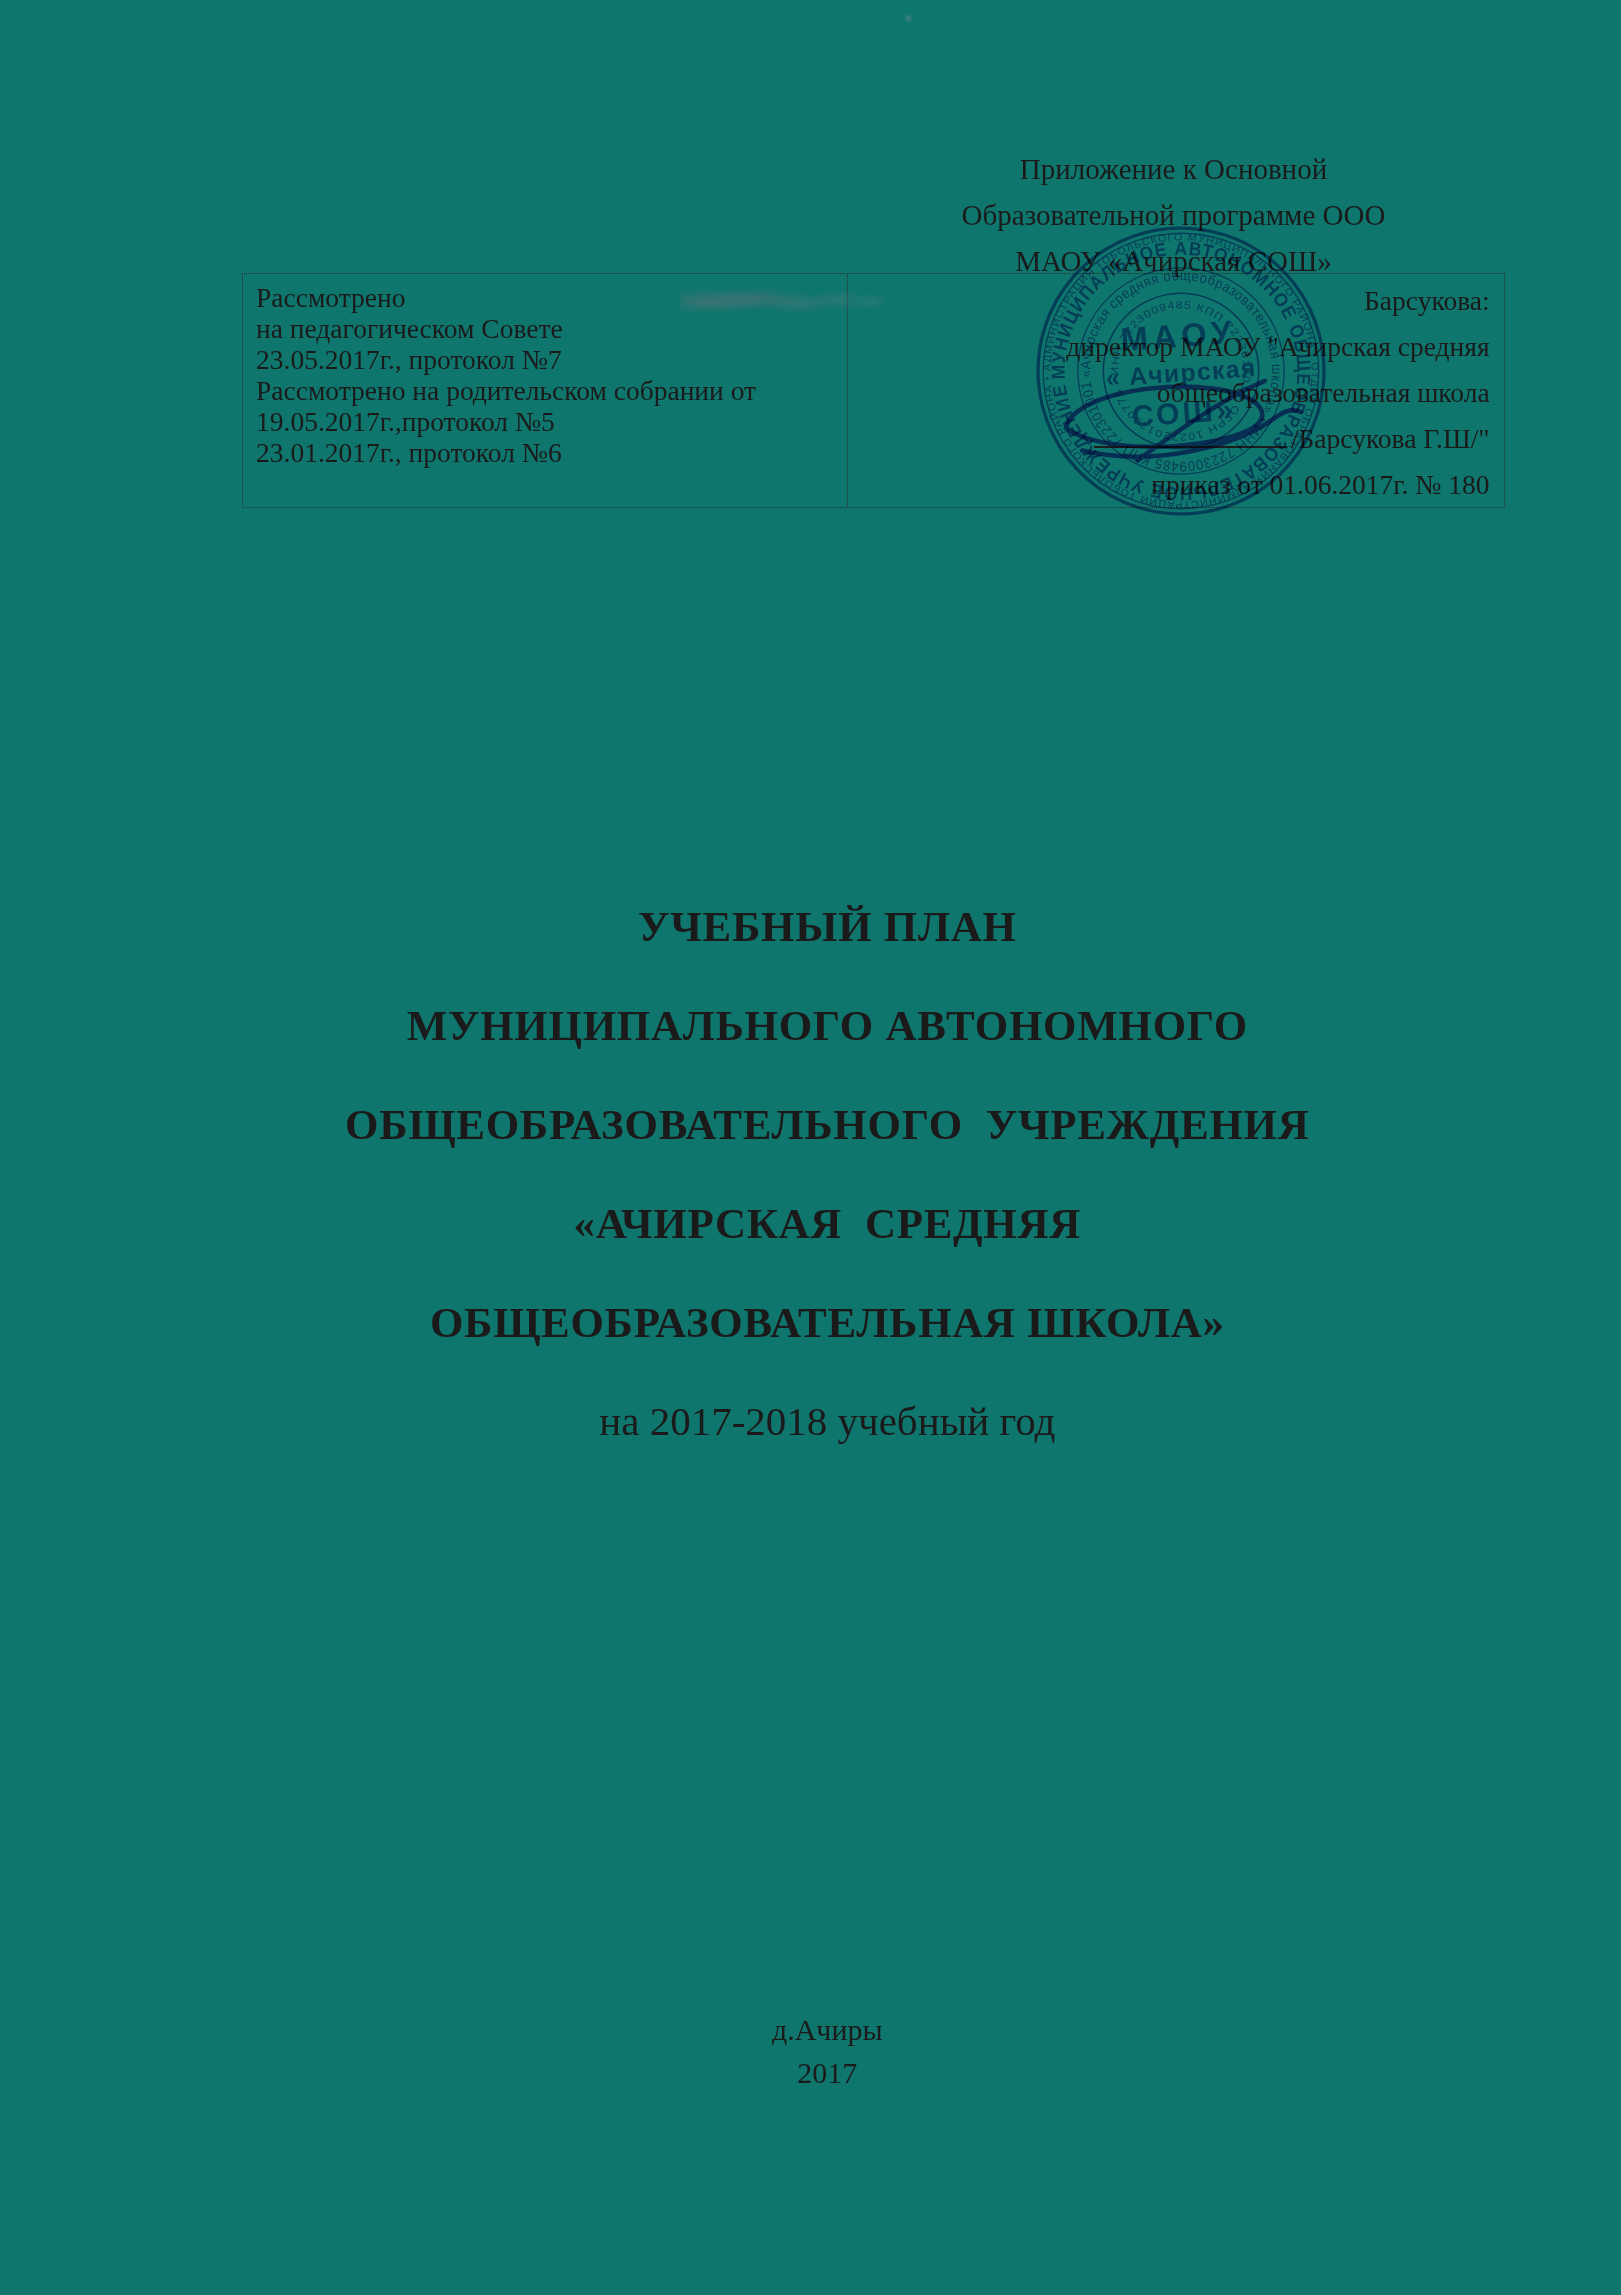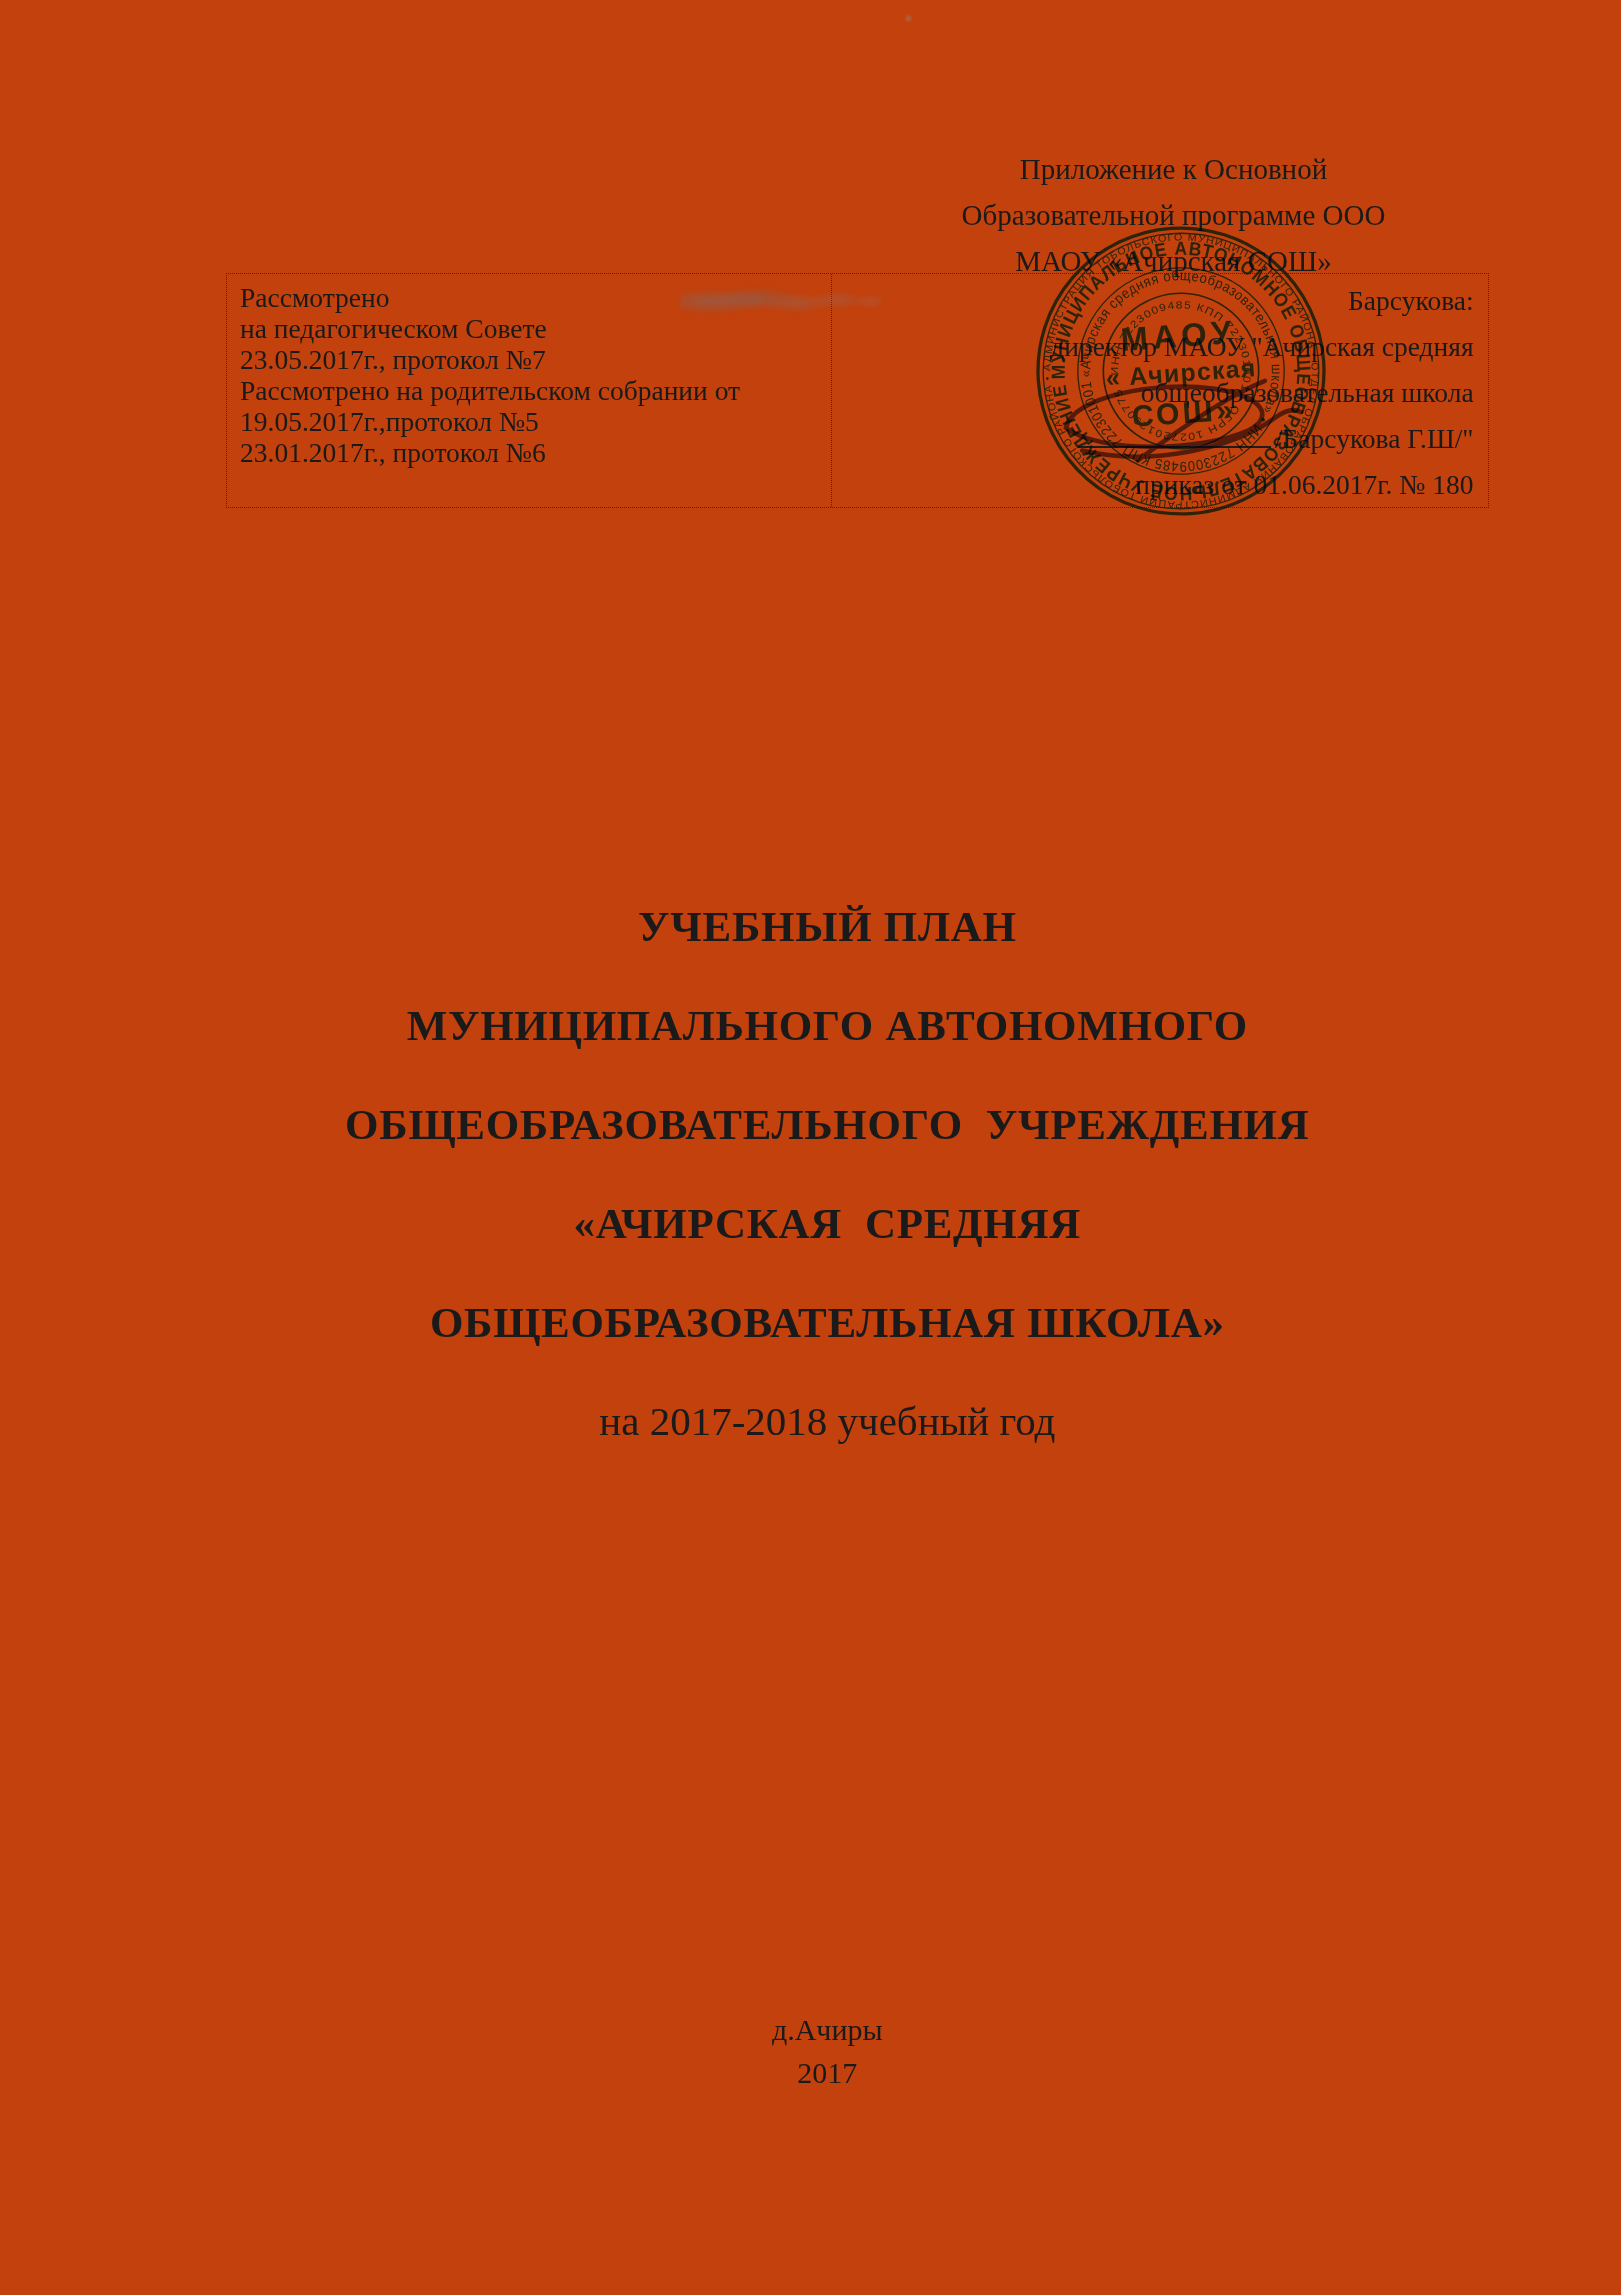--- a/index.html
+++ b/index.html
@@ -1,31 +1,31 @@
 <!DOCTYPE html>
 <html style="font-size:10.5px"><head>
 <meta charset="utf-8">
 <title>document</title>
 <style>
   html,body { margin:0; padding:0; background:#d9d9d9; }
   .page {
     position:relative; width:1622px; height:2295px; margin:0 auto;
-    background:#c2410c; overflow:hidden;
+    background:#0f766e; overflow:hidden;
     font-family:"Liberation Serif","DejaVu Serif",serif; color:#1a1a1a;
   }
 
   
   .header-note {
     position:absolute; top:146px; left:873px; width:601px;
     text-align:center; font-size:29px; line-height:46px;
   }
 
   
   .approval {
-    position:absolute; left:226px; top:273px; width:1263px; height:235px;
+    position:absolute; left:242px; top:273px; width:1263px; height:235px;
     display:flex; border:1.3px dotted #2e2e2e; box-sizing:border-box; background:transparent;
   }
   .cell { box-sizing:border-box; }
   .cell-review {
     width:605px; border-right:1.3px dotted #2e2e2e;
     padding:7.8px 11.8px 0 13px; font-size:27.5px; line-height:31px;
   }
   .cell-approve {
     flex:1; text-align:right; padding:3.9px 14.4px 0 6.5px;
     font-size:27.5px; line-height:46px;

